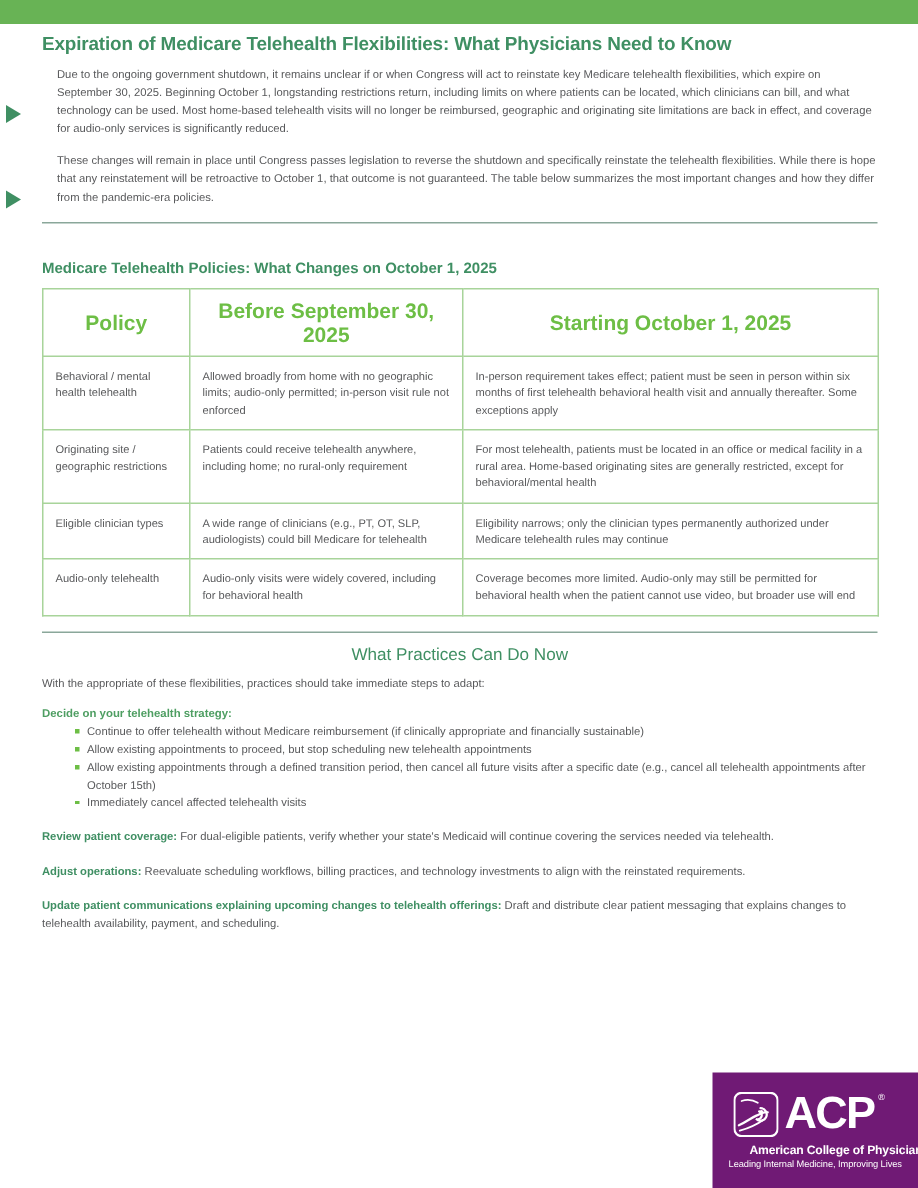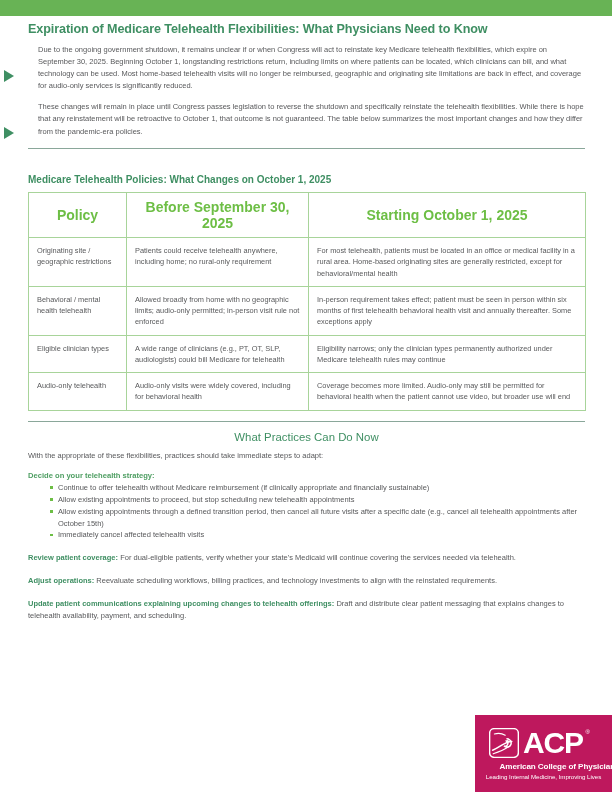--- a/index.html
+++ b/index.html
@@ -179,21 +179,21 @@
     color: #3f8f63;
   }
 
   
   .footer-logo {
     position: absolute;
     left: 475px;
     top: 715px;
     width: 137px;
     height: 77px;
-    background: #be185d;
+    background: #701a75;
   }
   .logo-row {
     position: absolute;
     left: 14px;
     top: 13px;
     display: flex;
     align-items: center;
     gap: 4px;
   }
   .logo-mark {
@@ -272,28 +272,28 @@
       </colgroup>
       <thead>
         <tr>
           <th>Policy</th>
           <th>Before September 30, 2025</th>
           <th>Starting October 1, 2025</th>
         </tr>
       </thead>
       <tbody>
         <tr>
+          <td class="cell-policy">Behavioral / mental health telehealth</td>
+          <td>Allowed broadly from home with no geographic limits; audio-only permitted; in-person visit rule not enforced</td>
+          <td>In-person requirement takes effect; patient must be seen in person within six months of first telehealth behavioral health visit and annually thereafter. Some exceptions apply</td>
+        </tr>
+        <tr>
           <td class="cell-policy">Originating site / geographic restrictions</td>
           <td>Patients could receive telehealth anywhere, including home; no rural-only requirement</td>
           <td>For most telehealth, patients must be located in an office or medical facility in a rural area. Home-based originating sites are generally restricted, except for behavioral/mental health</td>
-        </tr>
-        <tr>
-          <td class="cell-policy">Behavioral / mental health telehealth</td>
-          <td>Allowed broadly from home with no geographic limits; audio-only permitted; in-person visit rule not enforced</td>
-          <td>In-person requirement takes effect; patient must be seen in person within six months of first telehealth behavioral health visit and annually thereafter. Some exceptions apply</td>
         </tr>
         <tr>
           <td class="cell-policy">Eligible clinician types</td>
           <td>A wide range of clinicians (e.g., PT, OT, SLP, audiologists) could bill Medicare for telehealth</td>
           <td>Eligibility narrows; only the clinician types permanently authorized under Medicare telehealth rules may continue</td>
         </tr>
         <tr>
           <td class="cell-policy">Audio-only telehealth</td>
           <td>Audio-only visits were widely covered, including for behavioral health</td>
           <td>Coverage becomes more limited. Audio-only may still be permitted for behavioral health when the patient cannot use video, but broader use will end</td>

